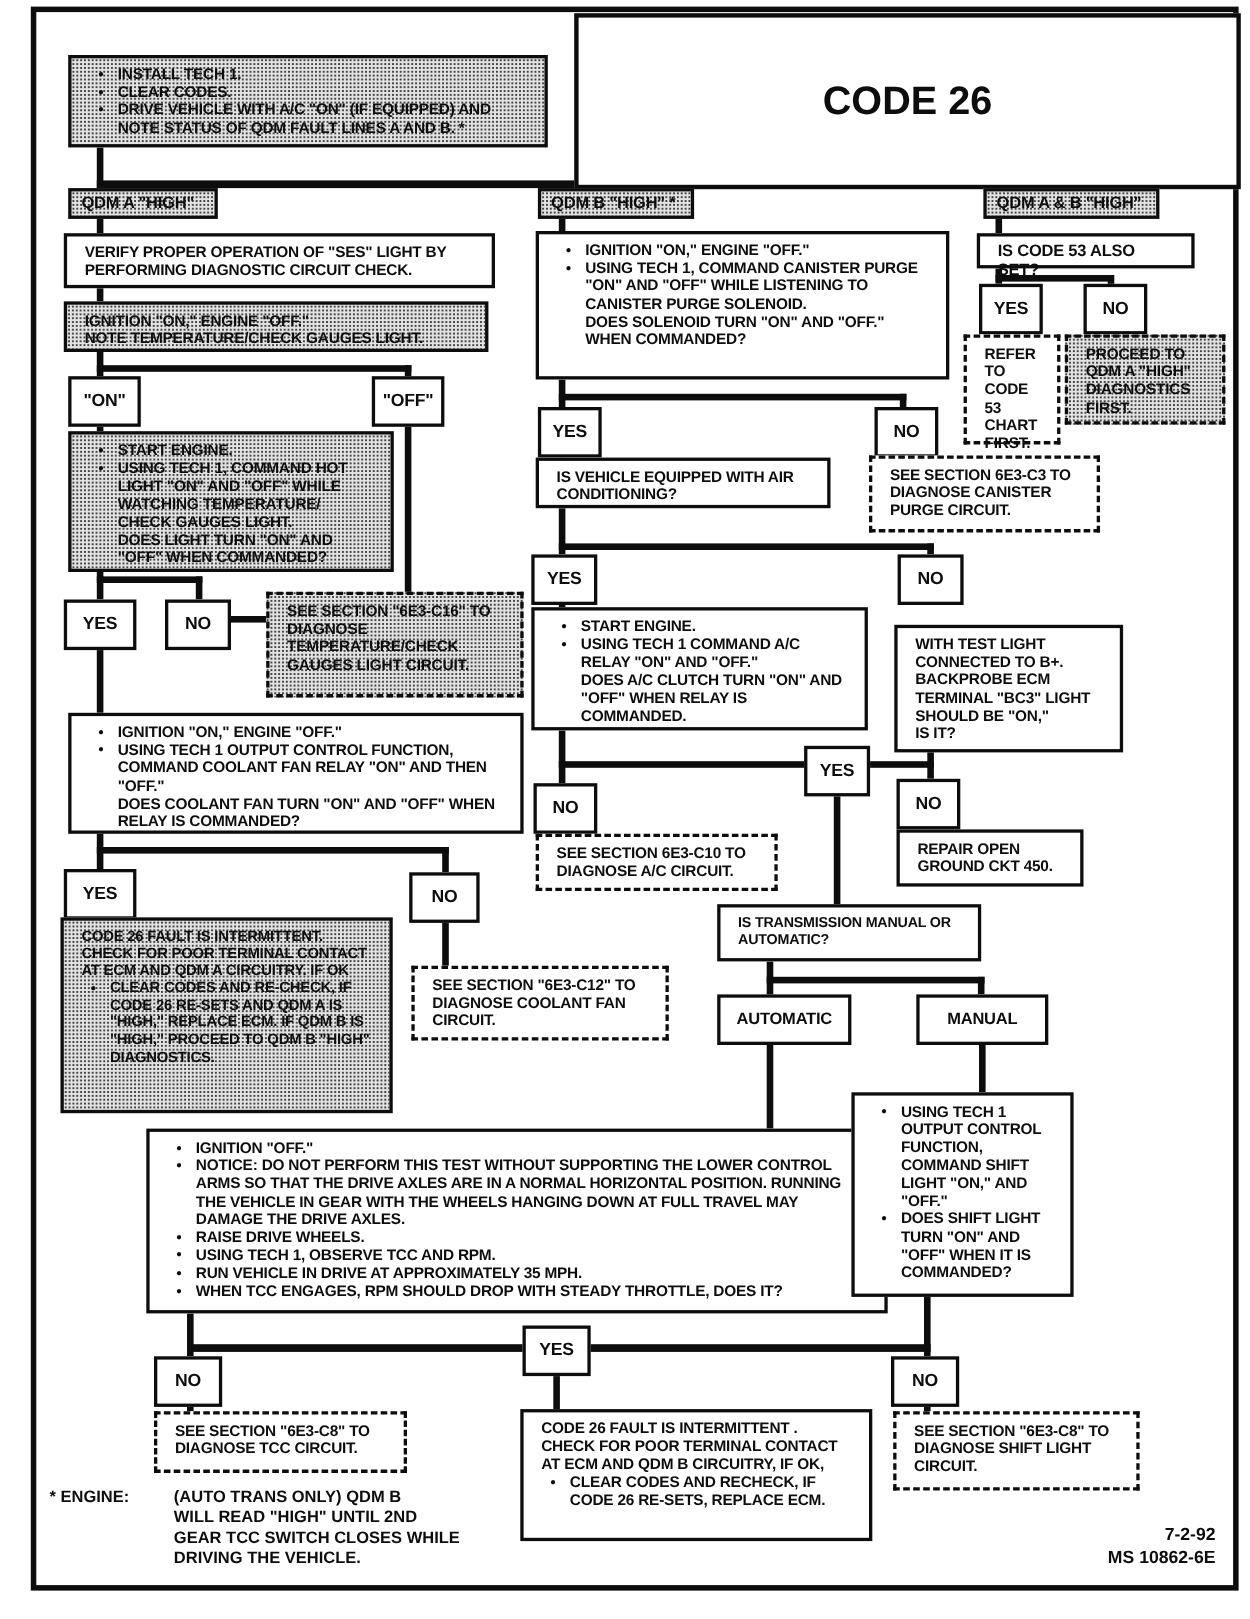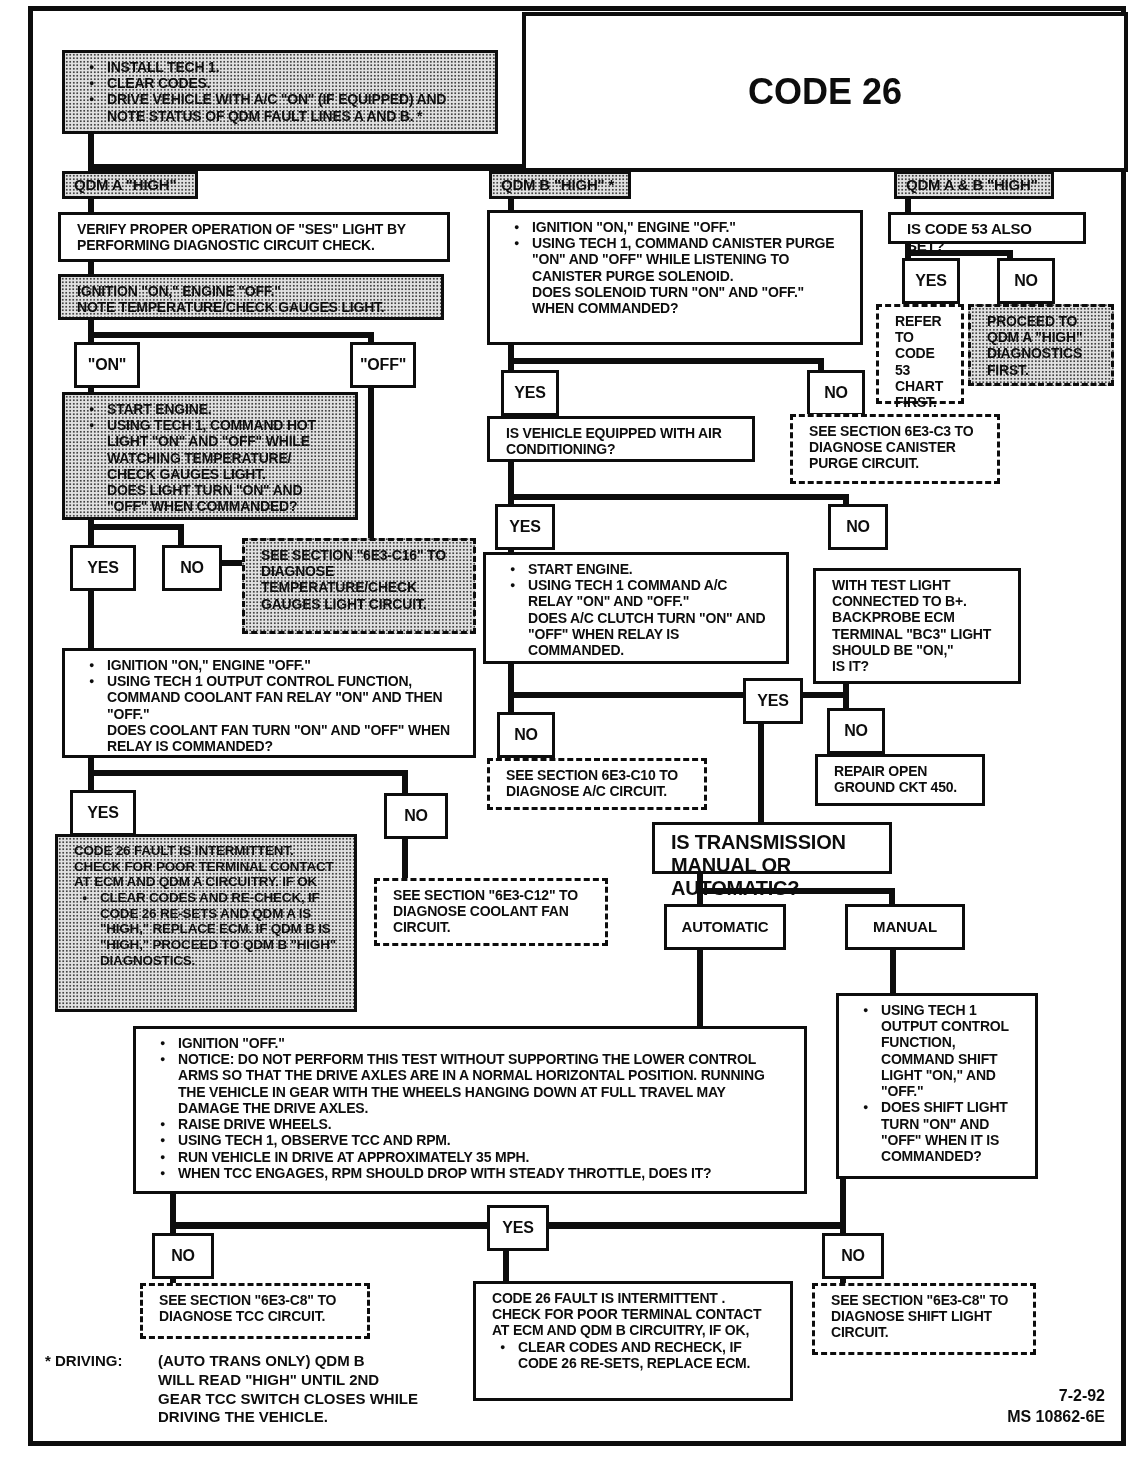--- a/index.html
+++ b/index.html
@@ -8,21 +8,21 @@
   .page-border{position:absolute;left:28px;top:6px;width:1088px;height:1430px;border:5px solid #0d0d0d;}
   .ln{position:absolute;background:#0d0d0d;z-index:1;}
   .box{position:absolute;border:3px solid #0d0d0d;background:#fff;z-index:2;
        font-weight:700;font-size:14px;line-height:1.16;letter-spacing:-0.2px;
        padding:6px 16px;box-sizing:border-box;}
   .dashed{border-style:dashed;border-width:3px;}
   .shaded{background-color:#e2e2e2;
           background-image:radial-gradient(circle,#3a3a3a 0.6px,transparent 0.95px);
           background-size:3.5px 3.5px;}
   .tag{display:flex;align-items:center;justify-content:center;text-align:center;
-       font-size:16px;padding:20px;margin-left:12px;}
+       font-size:16px;padding:20px;}
   .hdr{font-size:15px;padding:4px 9px;display:flex;align-items:center;}
   .pre{white-space:pre-line;}
   .box ul{margin:0;padding:0 0 0 26px;list-style:none;}
   .box li{position:relative;white-space:pre-line;}
   .box li::before{content:"●";position:absolute;left:-18px;top:3px;font-size:9px;}
   .title-box{position:absolute;left:522px;top:12px;width:598px;height:152px;
              border:4px solid #0d0d0d;background:#fff;z-index:2;display:flex;
              flex-direction:row;align-items:center;justify-content:center;text-align:center;}
   .title-main{font-weight:700;font-size:36px;line-height:1.2;}
   .title-sub{font-weight:700;font-size:25px;line-height:1.15;}
@@ -158,34 +158,34 @@
     </ul>
   </div>
   <div class="box pre" style="left:813px;top:568px;width:208px;height:116px">WITH TEST LIGHT CONNECTED TO B+.
 BACKPROBE ECM TERMINAL  "BC3" LIGHT SHOULD BE "ON,"
 IS IT?</div>
   <div class="box tag" style="left:731px;top:678px;width:60px;height:40px">YES</div>
   <div class="box tag" style="left:485px;top:712px;width:58px;height:36px">NO</div>
   <div class="box tag" style="left:815px;top:708px;width:58px;height:36px">NO</div>
   <div class="box dashed" style="left:487px;top:758px;width:220px;height:52px">SEE SECTION 6E3-C10 TO DIAGNOSE A/C CIRCUIT.</div>
   <div class="box" style="left:815px;top:754px;width:170px;height:52px">REPAIR OPEN GROUND CKT 450.</div>
-  <div class="box" style="left:652px;top:822px;width:240px;height:52px;font-size:20px">IS TRANSMISSION MANUAL OR AUTOMATIC?</div>
+  <div class="box" style="left:652px;top:822px;width:240px;height:52px;font-size:13px">IS TRANSMISSION MANUAL OR AUTOMATIC?</div>
   <div class="box tag" style="left:652px;top:904px;width:122px;height:32px;font-size:15px">AUTOMATIC</div>
   <div class="box tag" style="left:833px;top:904px;width:120px;height:32px;font-size:15px">MANUAL</div>
   <div class="box" style="left:133px;top:1026px;width:674px;height:168px">
     <ul>
       <li>IGNITION "OFF."</li>
       <li>NOTICE:  DO NOT PERFORM THIS TEST WITHOUT SUPPORTING THE LOWER CONTROL ARMS SO THAT THE DRIVE AXLES ARE IN A NORMAL HORIZONTAL POSITION. RUNNING THE VEHICLE IN GEAR WITH THE WHEELS HANGING DOWN AT FULL TRAVEL MAY DAMAGE THE DRIVE AXLES.</li>
       <li>RAISE DRIVE WHEELS.</li>
       <li>USING TECH 1, OBSERVE TCC AND RPM.</li>
       <li>RUN VEHICLE IN DRIVE AT APPROXIMATELY 35 MPH.</li>
       <li>WHEN TCC ENGAGES, RPM SHOULD DROP WITH STEADY THROTTLE, DOES IT?</li>
     </ul>
   </div>
-  <div class="box" style="left:836px;top:993px;width:202px;height:186px">
+  <div class="box" style="left:774px;top:993px;width:202px;height:186px">
     <ul>
       <li>USING TECH 1 OUTPUT CONTROL FUNCTION, COMMAND SHIFT LIGHT "ON," AND "OFF."</li>
       <li>DOES SHIFT LIGHT TURN "ON" AND "OFF" WHEN IT IS COMMANDED?</li>
     </ul>
   </div>
   <div class="box tag" style="left:140px;top:1233px;width:62px;height:38px">NO</div>
   <div class="box tag" style="left:475px;top:1205px;width:62px;height:40px">YES</div>
   <div class="box tag" style="left:810px;top:1233px;width:62px;height:38px">NO</div>
   <div class="box dashed" style="left:140px;top:1283px;width:230px;height:56px">SEE SECTION "6E3-C8" TO DIAGNOSE TCC CIRCUIT.</div>
   <div class="box" style="left:473px;top:1281px;width:320px;height:120px">
@@ -195,21 +195,21 @@
       </ul>
   </div>
   <div class="box dashed" style="left:812px;top:1283px;width:224px;height:72px">SEE SECTION "6E3-C8" TO DIAGNOSE SHIFT LIGHT CIRCUIT.</div>
 
   <div class="box" style="left:888px;top:212px;width:198px;height:32px;font-size:15px;padding-top:5px">IS CODE 53 ALSO SET?</div>
   <div class="box tag" style="left:890px;top:258px;width:58px;height:36px">YES</div>
   <div class="box tag" style="left:985px;top:258px;width:58px;height:36px">NO</div>
   <div class="box dashed" style="left:876px;top:304px;width:88px;height:100px">REFER TO CODE 53 CHART FIRST.</div>
   <div class="box dashed shaded" style="left:968px;top:304px;width:146px;height:82px">PROCEED TO QDM A "HIGH" DIAGNOSTICS FIRST.</div>
 
-  <div class="footnote" style="left:45px;top:1352px">* DRIVING:</div>
+  <div class="footnote" style="left:45px;top:1352px">* ENGINE:</div>
   <div class="footnote pre" style="left:158px;top:1352px;width:330px">(AUTO TRANS ONLY) QDM B
 WILL READ "HIGH" UNTIL 2ND
 GEAR TCC SWITCH CLOSES WHILE
 DRIVING THE VEHICLE.</div>
 
   <div class="footer" style="left:940px;top:1386px;width:165px">
     <div>7-2-92</div>
     <div>MS 10862-6E</div>
   </div>
 </div>

